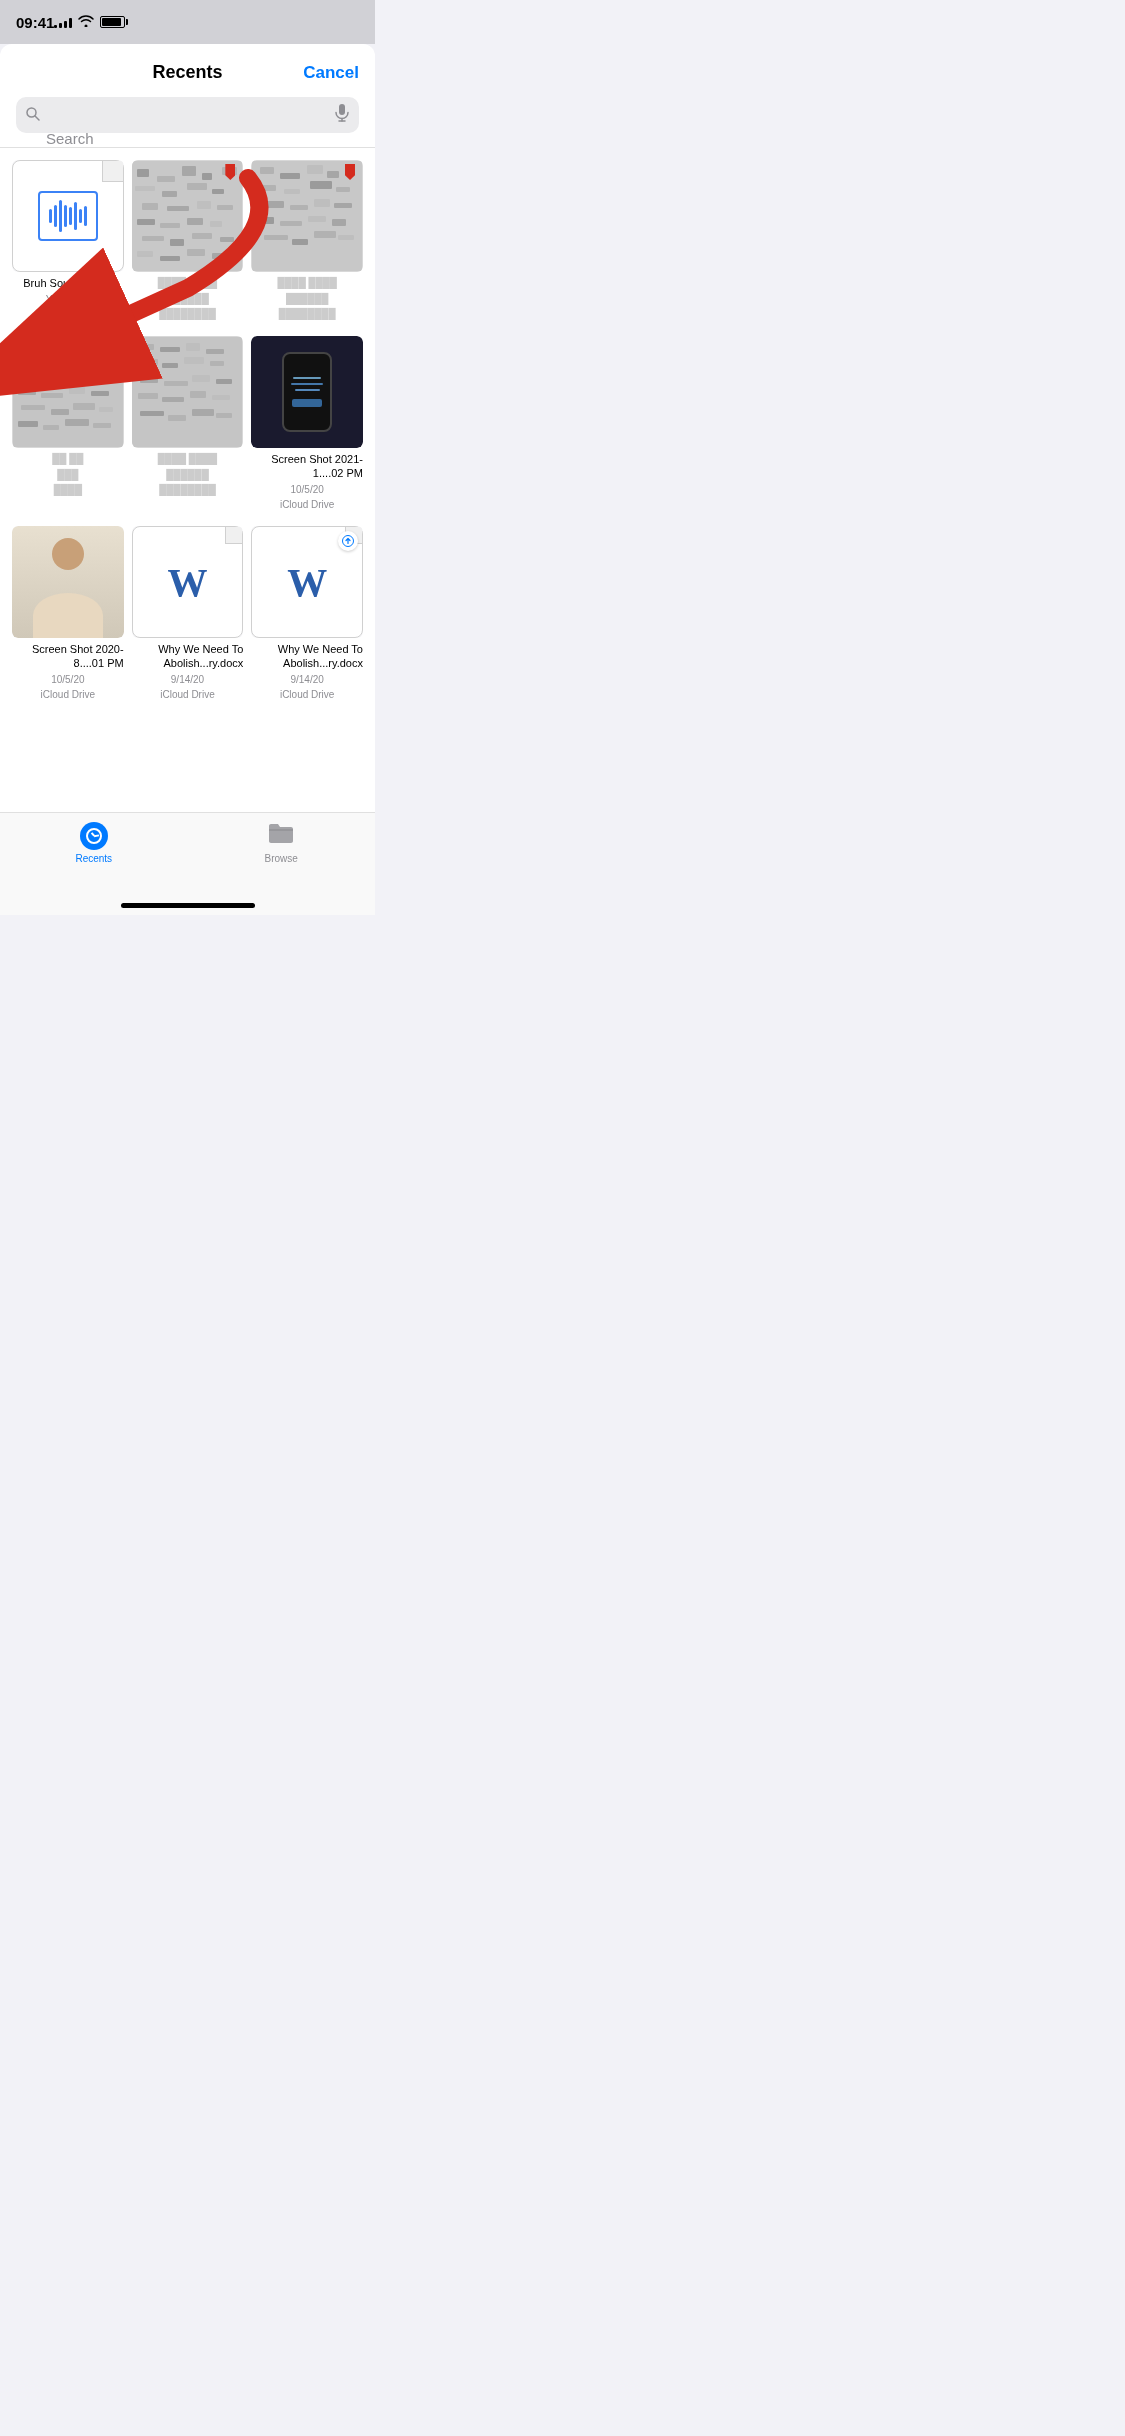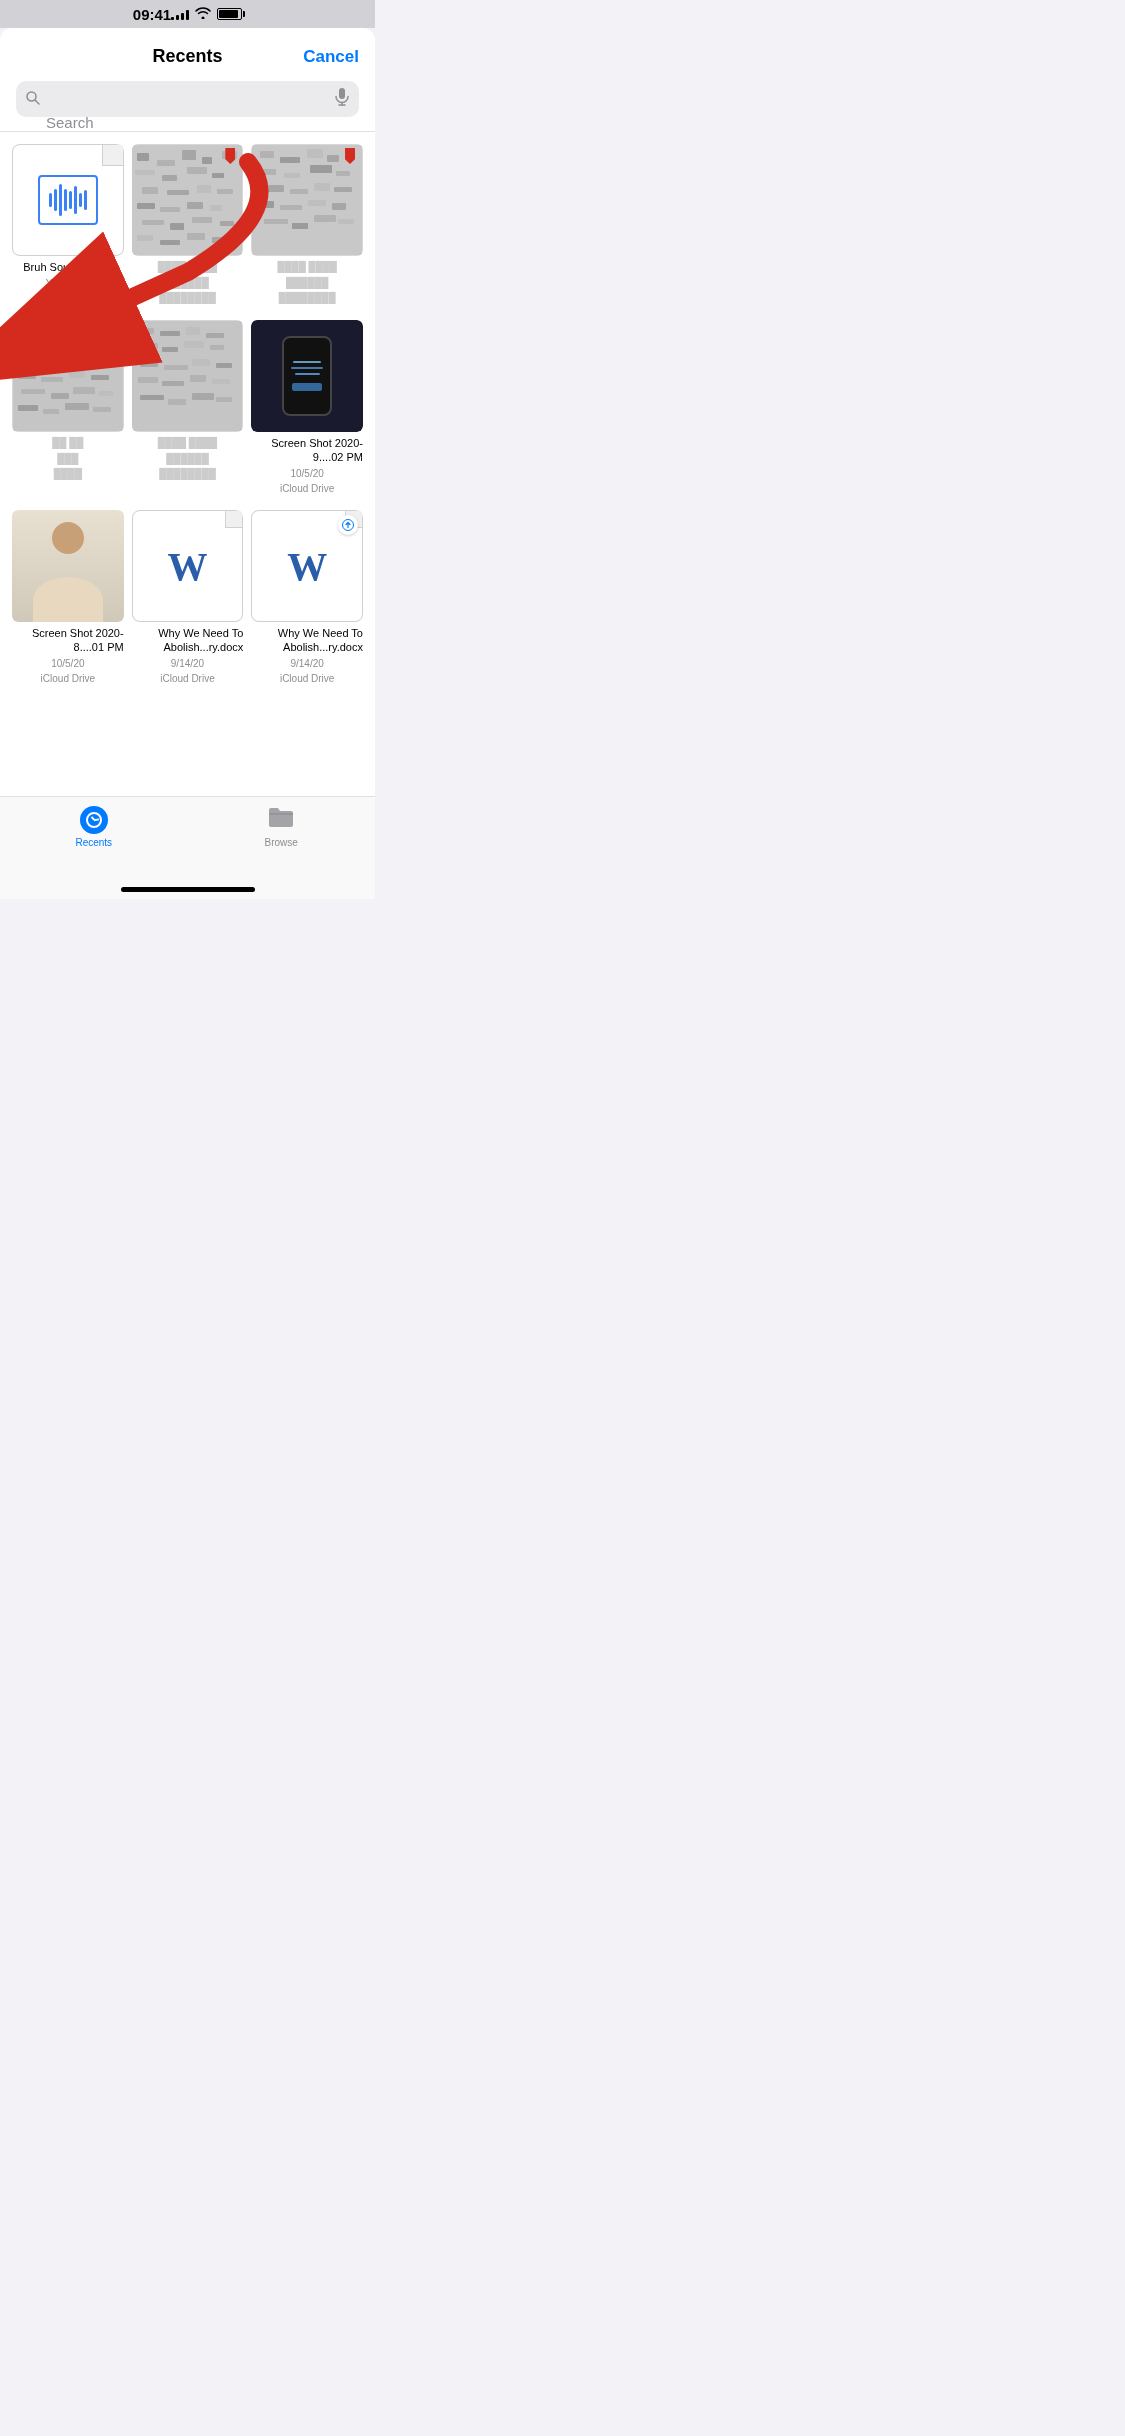--- a/index.html
+++ b/index.html
@@ -9,24 +9,24 @@
       width: 375px;
       min-height: 812px;
       background: #f2f2f7;
       font-family: -apple-system, 'SF Pro Display', 'Helvetica Neue', Arial, sans-serif;
       overflow-x: hidden;
     }
 
     
     .status-bar {
       background: #d1d1d6;
-      height: 28px;
-      display: flex;
-      align-items: center;
-      justify-content: center;
+      height: 44px;
+      display: flex;
+      align-items: center;
+      justify-content: flex-start;
       padding: 0 16px;
     }
     .status-time {
       font-size: 15px;
       font-weight: 600;
       color: #000;
     }
     .status-icons {
       display: flex;
       align-items: center;
@@ -624,21 +624,21 @@
         <div class="screenshot-thumb">
 
           <div style="width:50px;height:80px;background:#111;border:2.5px solid #444;border-radius:8px;display:flex;flex-direction:column;align-items:center;justify-content:center;gap:4px;overflow:hidden;">
             <div style="width:60%;height:2px;background:#6699bb;border-radius:1px;"></div>
             <div style="width:70%;height:2px;background:#4477aa;border-radius:1px;"></div>
             <div style="width:55%;height:2px;background:#5588bb;border-radius:1px;"></div>
             <div style="width:65%;height:8px;background:#336699;border-radius:2px;margin-top:4px;"></div>
           </div>
         </div>
       </div>
-      <span class="file-name">Screen Shot 2020-9....02 PM</span>
+      <span class="file-name">Screen Shot 2021-1....02 PM</span>
       <span class="file-date">10/5/20</span>
       <span class="file-source">iCloud Drive</span>
     </div>
 
     <div class="file-item">
       <div class="file-thumb">
         <div style="width:100%;height:100%;background:linear-gradient(180deg,#e8e0d0 0%,#d0c8b8 100%);border-radius:6px;overflow:hidden;position:relative;display:flex;align-items:flex-end;justify-content:center;">
 
           <div style="position:absolute;top:12px;left:50%;transform:translateX(-50%);width:32px;height:32px;background:#c8a078;border-radius:50%;"></div>
           <div style="width:70px;height:45px;background:#e8d8c0;border-radius:50% 50% 0 0;position:relative;z-index:1;"></div>

